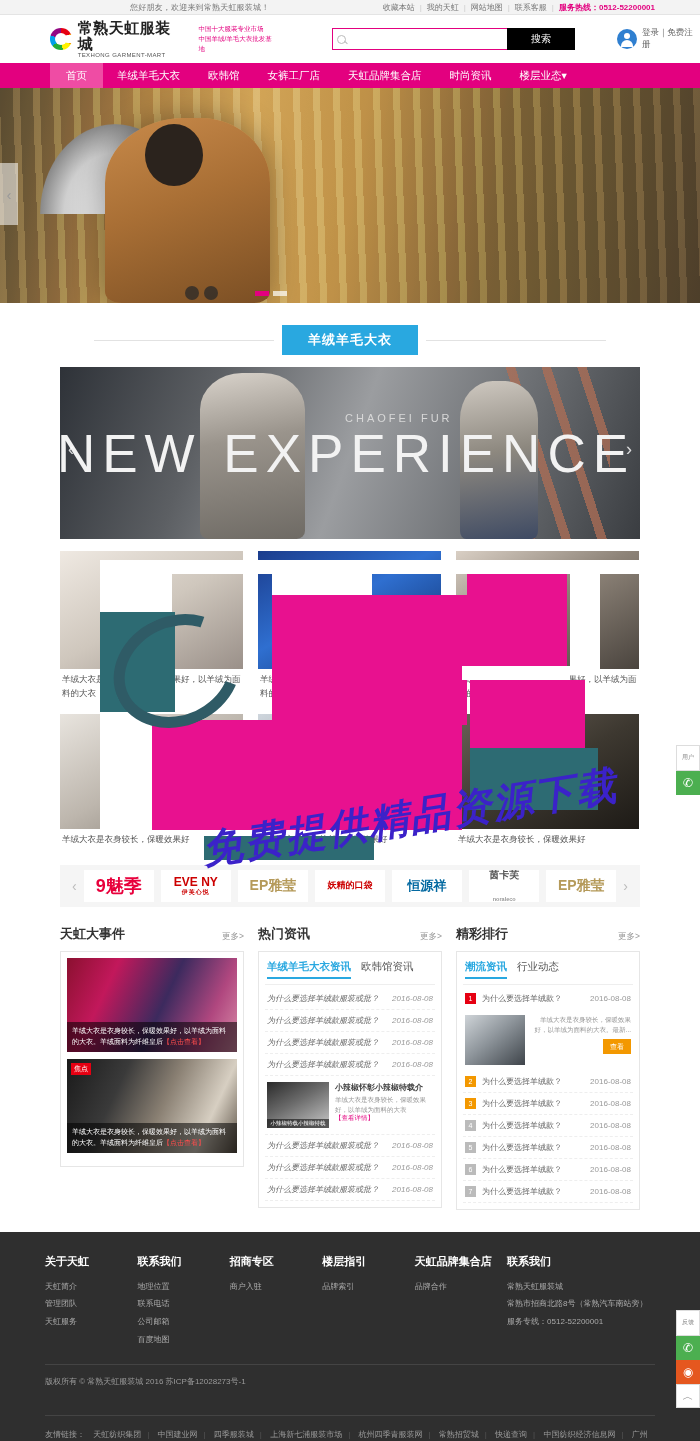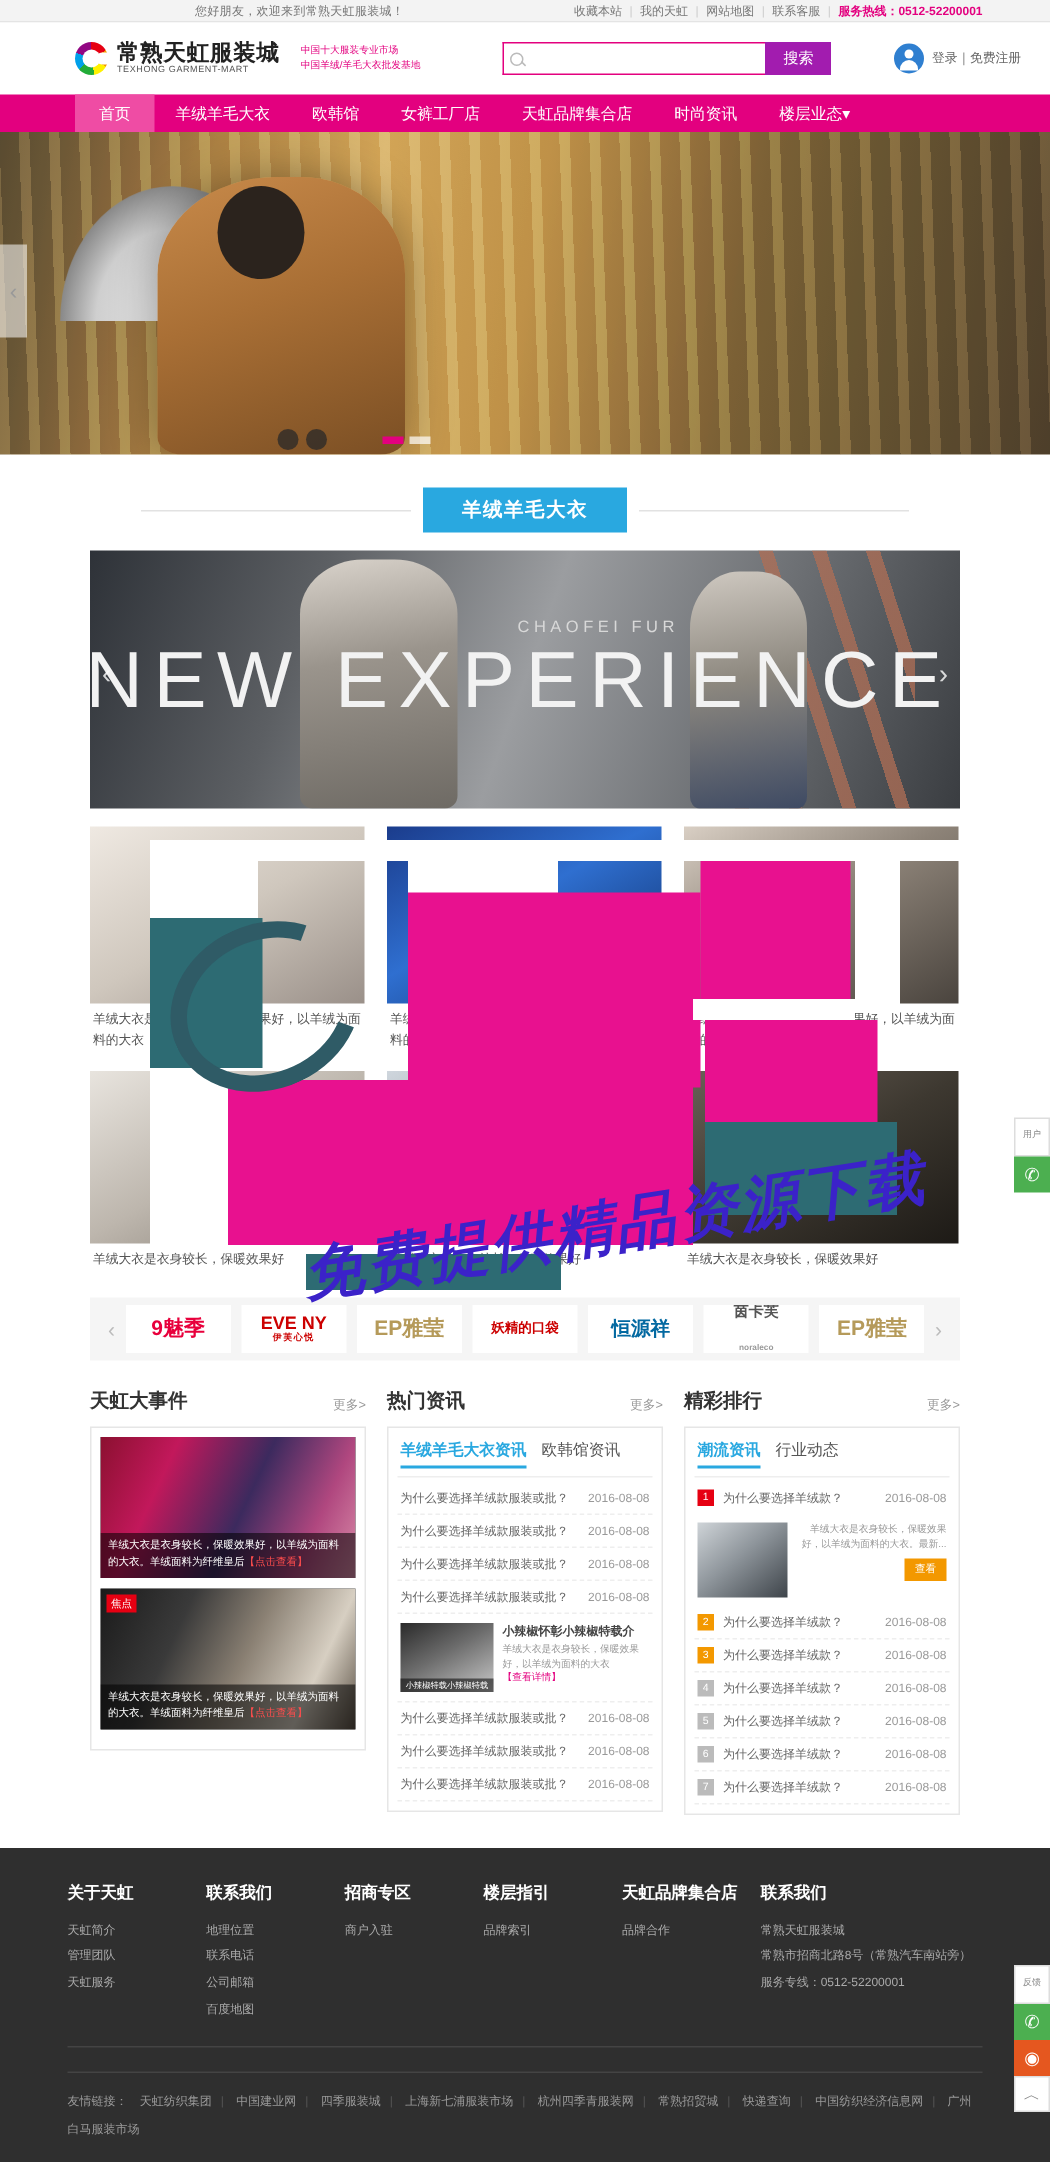--- a/index.html
+++ b/index.html
@@ -62,21 +62,21 @@
 
   .searchbox { margin-left: 55px; display: flex; align-items: center; height: 22px;}
   .search-field {
     width: 175px; height: 22px; border: 1px solid #e3007f; border-right: none;
     display: flex; align-items: center; padding-left: 4px; background: #fff;
   }
   .search-field .mag { width:9px;height:9px;border:1px solid #bbb;border-radius:50%;position:relative;flex:none;}
   .search-field .mag::after{content:"";position:absolute;width:4px;height:1px;background:#bbb;transform:rotate(45deg);right:-3px;bottom:0px;}
   .search-field input { border: none; outline: none; flex: 1; font-size: 9px; height: 18px; padding-left:3px; }
   .search-btn {
-    width: 44px; height: 22px; background: #a21caf; color: #fff; border: none;
+    width: 68px; height: 22px; background: #000000; color: #fff; border: none;
     font-size: 10px; cursor: pointer; font-family: Liberation Sans, sans-serif;
   }
   .user-area { margin-left: 42px; display: flex; align-items: center; gap: 5px; }
   .user-ico {
     width: 20px; height: 20px; border-radius: 50%; background: #2f7fd0;
     position: relative; flex: none;
   }
   .user-ico::before { content:""; position:absolute; left:7px; top:4px; width:6px;height:6px;border-radius:50%;background:#fff;}
   .user-ico::after { content:""; position:absolute; left:4px; top:11px; width:12px;height:7px;border-radius:6px 6px 0 0;background:#fff;}
   .user-links { font-size: 8.5px; color: #666; }
@@ -189,21 +189,21 @@
   
   .brands {
     width: 580px; margin: 14px auto 0; height: 42px; background:#f5f5f5;
     display:flex; align-items:center; padding: 0 12px; gap: 7px;
   }
   .brands .nav-a { color:#bbb; font-size:14px; cursor:pointer; flex:none; }
   .brand {
     flex: 1; height: 32px; background:#fff; display:flex; align-items:center;
     justify-content:center; font-size: 11px; font-weight:bold; overflow:hidden;
   }
-  .brand.b1 { color:#e8003c; font-size: 14px; }
+  .brand.b1 { color:#e8003c; font-size: 18px; }
   .brand.b2 { color:#c00; font-size: 12px; flex-direction:column; line-height:1.05;}
   .brand.b2 .sub { font-size:6px; letter-spacing:1px;}
   .brand.b3 { color:#b59a5a; font-size: 14px; }
   .brand.b4 { color:#c00; font-size: 9px; }
   .brand.b5 { color:#0369a1; font-size: 13px; }
   .brand.b6 { color:#555; font-size: 10px; flex-direction:column; line-height:1.1;gap:16px;}
   .brand.b6 .sub { font-size:5.5px; color:#999;}
 
   
   .news { width: 580px; margin: 18px auto 0; display:flex; gap: 14px; }
@@ -223,21 +223,21 @@
     background: rgba(0,0,0,.55); color:#fff; font-size: 7px; line-height:1.55;
   }
   .evt .cap em { color:#ff4d4d; font-style:normal; }
   .evt .tag { position:absolute; left:4px; top:4px; background:#e60012; color:#fff; font-size:7px; padding:1px 3px;}
 
   .tabs { display:flex; gap: 10px; border-bottom: 1px solid #eee; padding: 2px 2px 5px; text-align: right; }
   .tab { font-size: 10.5px; color:#555; cursor:pointer; padding-bottom:3px;}
   .tab.on { color:#29a8e0; border-bottom: 2px solid #29a8e0; font-weight: bold;}
   .nlist { padding-top: 3px; }
   .nrow { display:flex; justify-content:space-between; align-items:center;
-    font-size: 8px; color:#666; padding: 5px 2px; border-bottom: 1px dashed #eee; }
+    font-size: 8px; color:#666; padding: 5px 2px; border-bottom: 1px dashed #eee; font-style: italic; }
   .nrow .t { white-space:nowrap; overflow:hidden; text-overflow:ellipsis; cursor:pointer;}
   .nrow .d { color:#999; flex:none; margin-left:6px;}
 
   .feat { display:flex; gap:6px; padding: 6px 2px; border-bottom: 1px dashed #eee;}
   .feat .fimg { width:62px; height:46px; flex:none;
     background: linear-gradient(150deg,#2a2a2a 0%,#6c6c6c 45%,#c9c9c9 100%); position:relative;}
   .feat .fimg .fc { position:absolute; left:0;right:0;bottom:0; background:rgba(0,0,0,.55);
     color:#fff; font-size:5.5px; text-align:center; padding:1px 0;}
   .feat .fbody { flex:1; min-width:0;}
   .feat .fbody .ft { font-size: 8px; color:#444; font-weight:bold; }
@@ -608,20 +608,21 @@
       </div>
       <div class="fcol wide">
         <h4>联系我们</h4>
         <p>常熟天虹服装城</p>
         <p>常熟市招商北路8号（常熟汽车南站旁）</p>
         <p>服务专线：0512-52200001</p>
       </div>
     </div>
 
     <div class="fdiv"></div>
+    <div class="copy">版权所有 © 常熟天虹服装城 2016 苏ICP备12028273号-1</div>
     <div class="fdiv"></div>
 
     <div class="flinks">
       <span class="lab">友情链接：</span>
       <a>天虹纺织集团</a><span class="sep">|</span>
       <a>中国建业网</a><span class="sep">|</span>
       <a>四季服装城</a><span class="sep">|</span>
       <a>上海新七浦服装市场</a><span class="sep">|</span>
       <a>杭州四季青服装网</a><span class="sep">|</span>
       <a>常熟招贸城</a><span class="sep">|</span>

